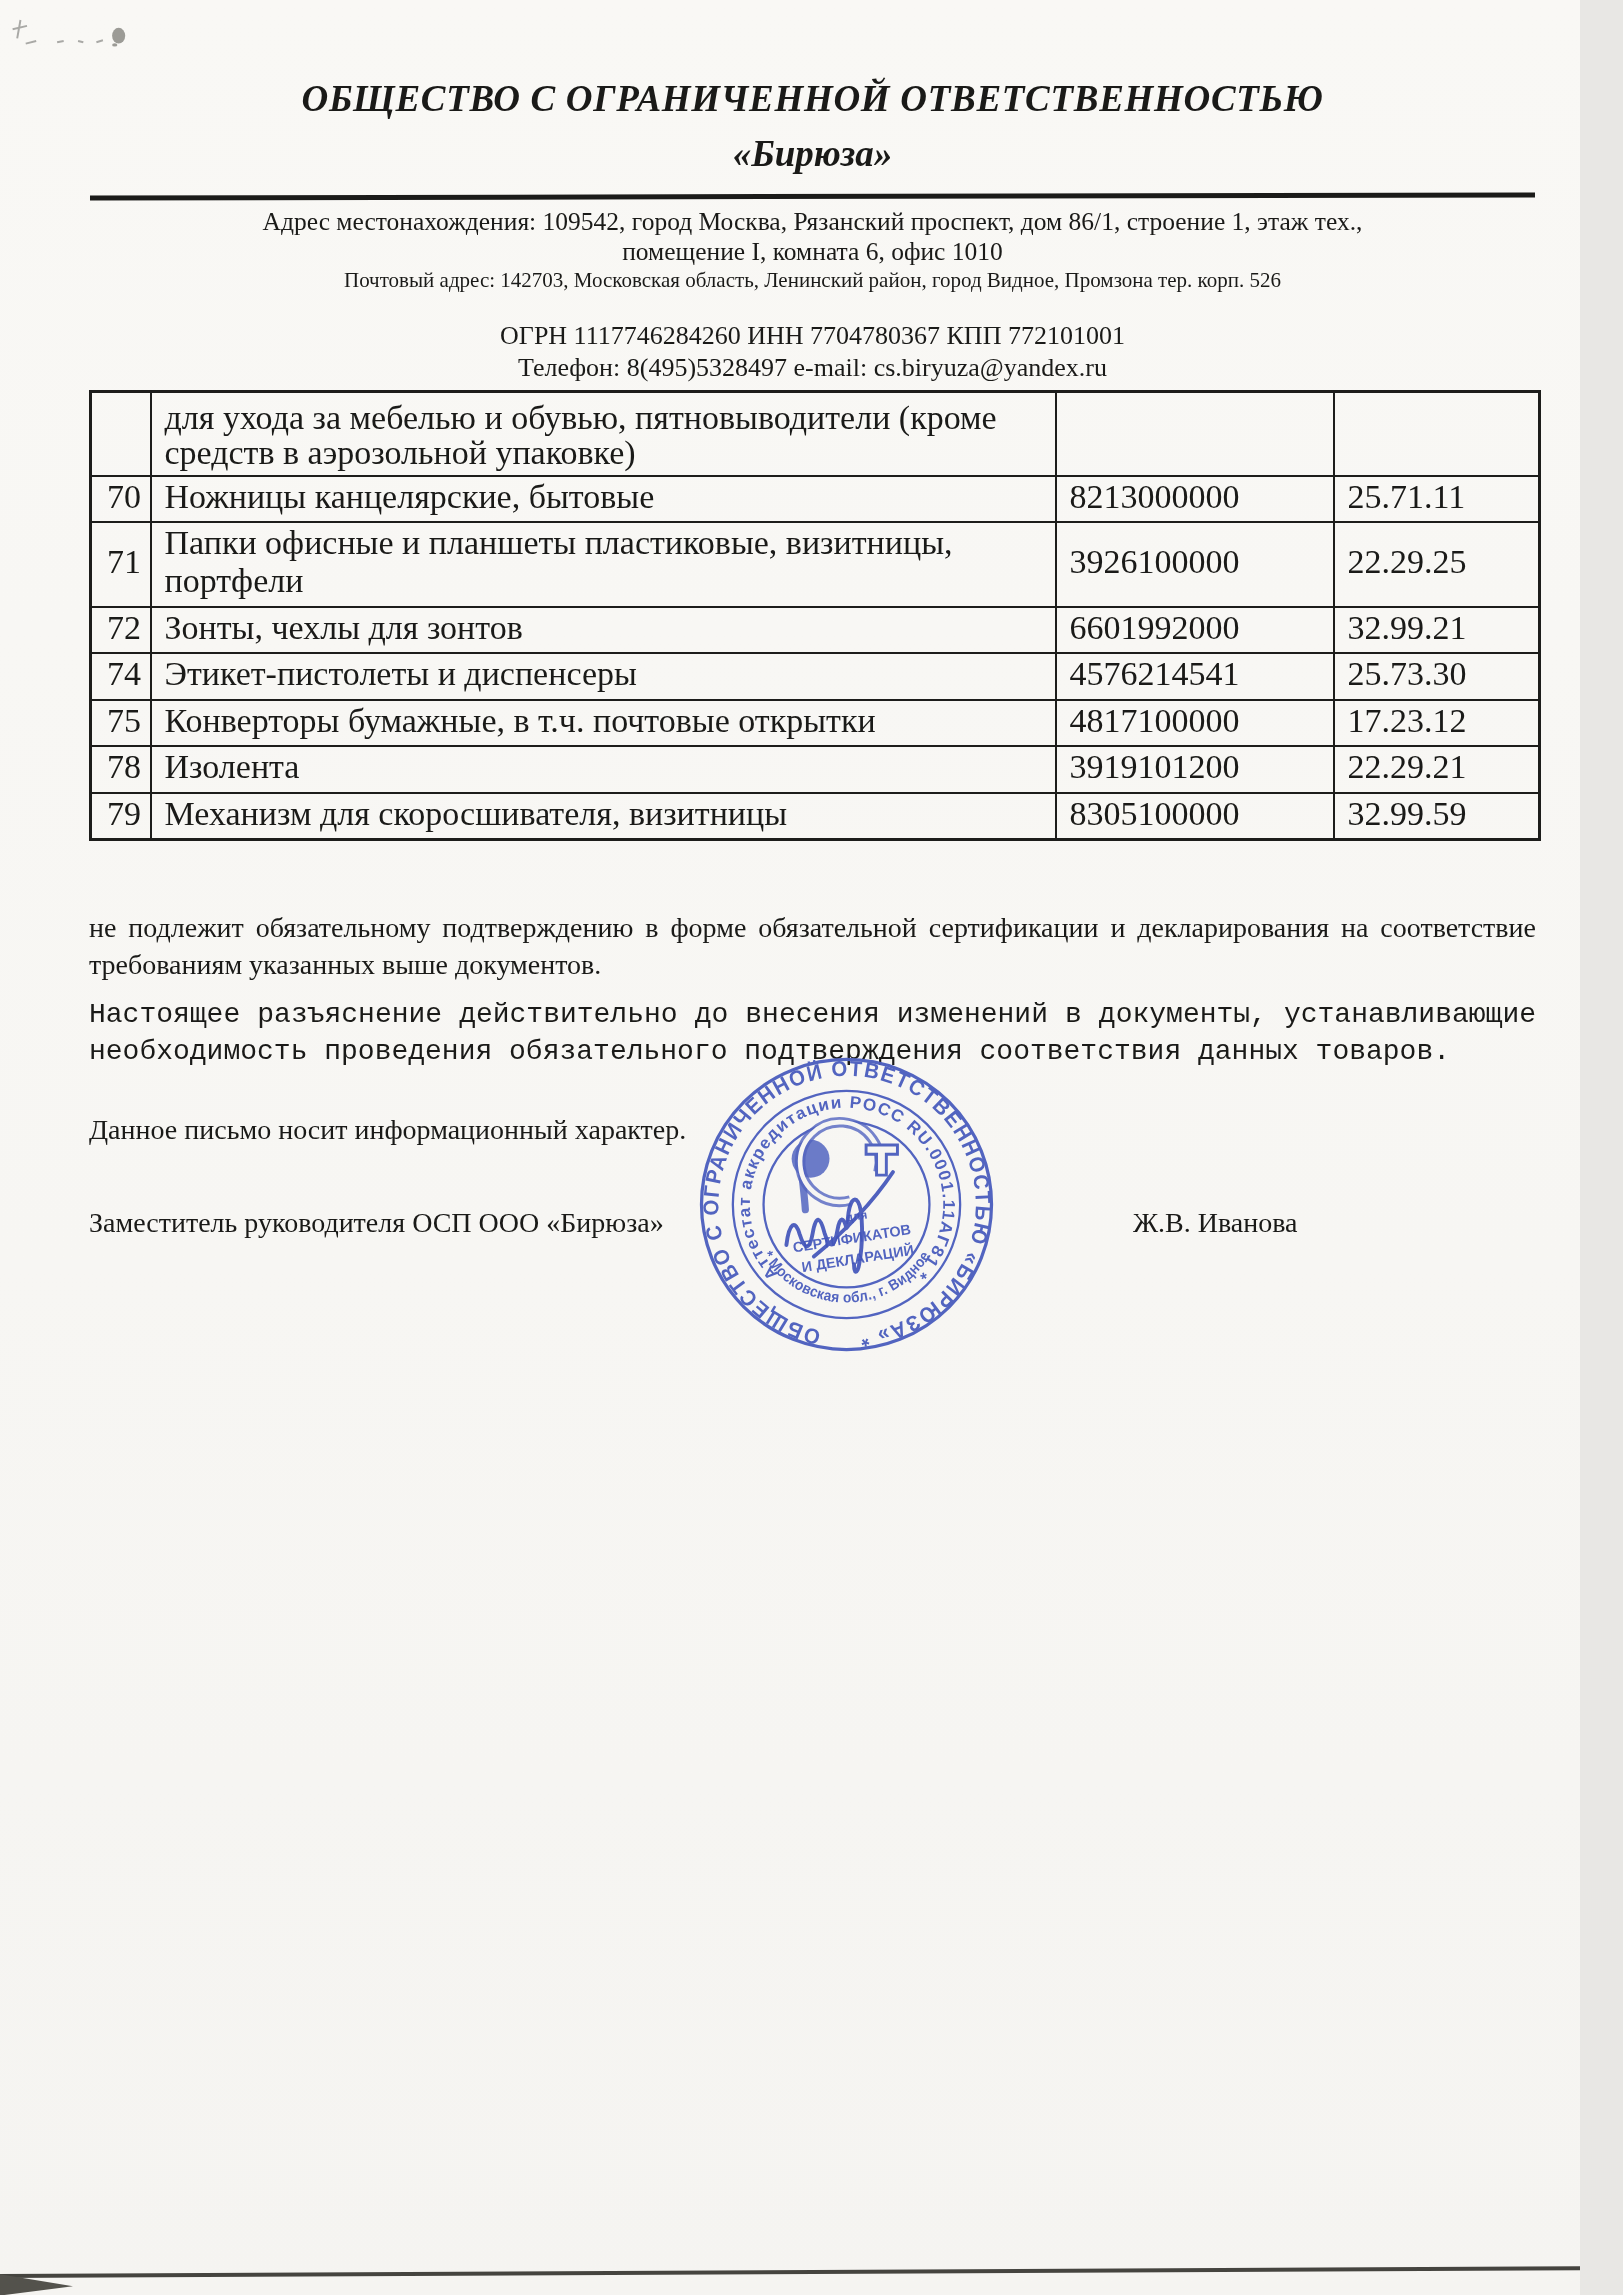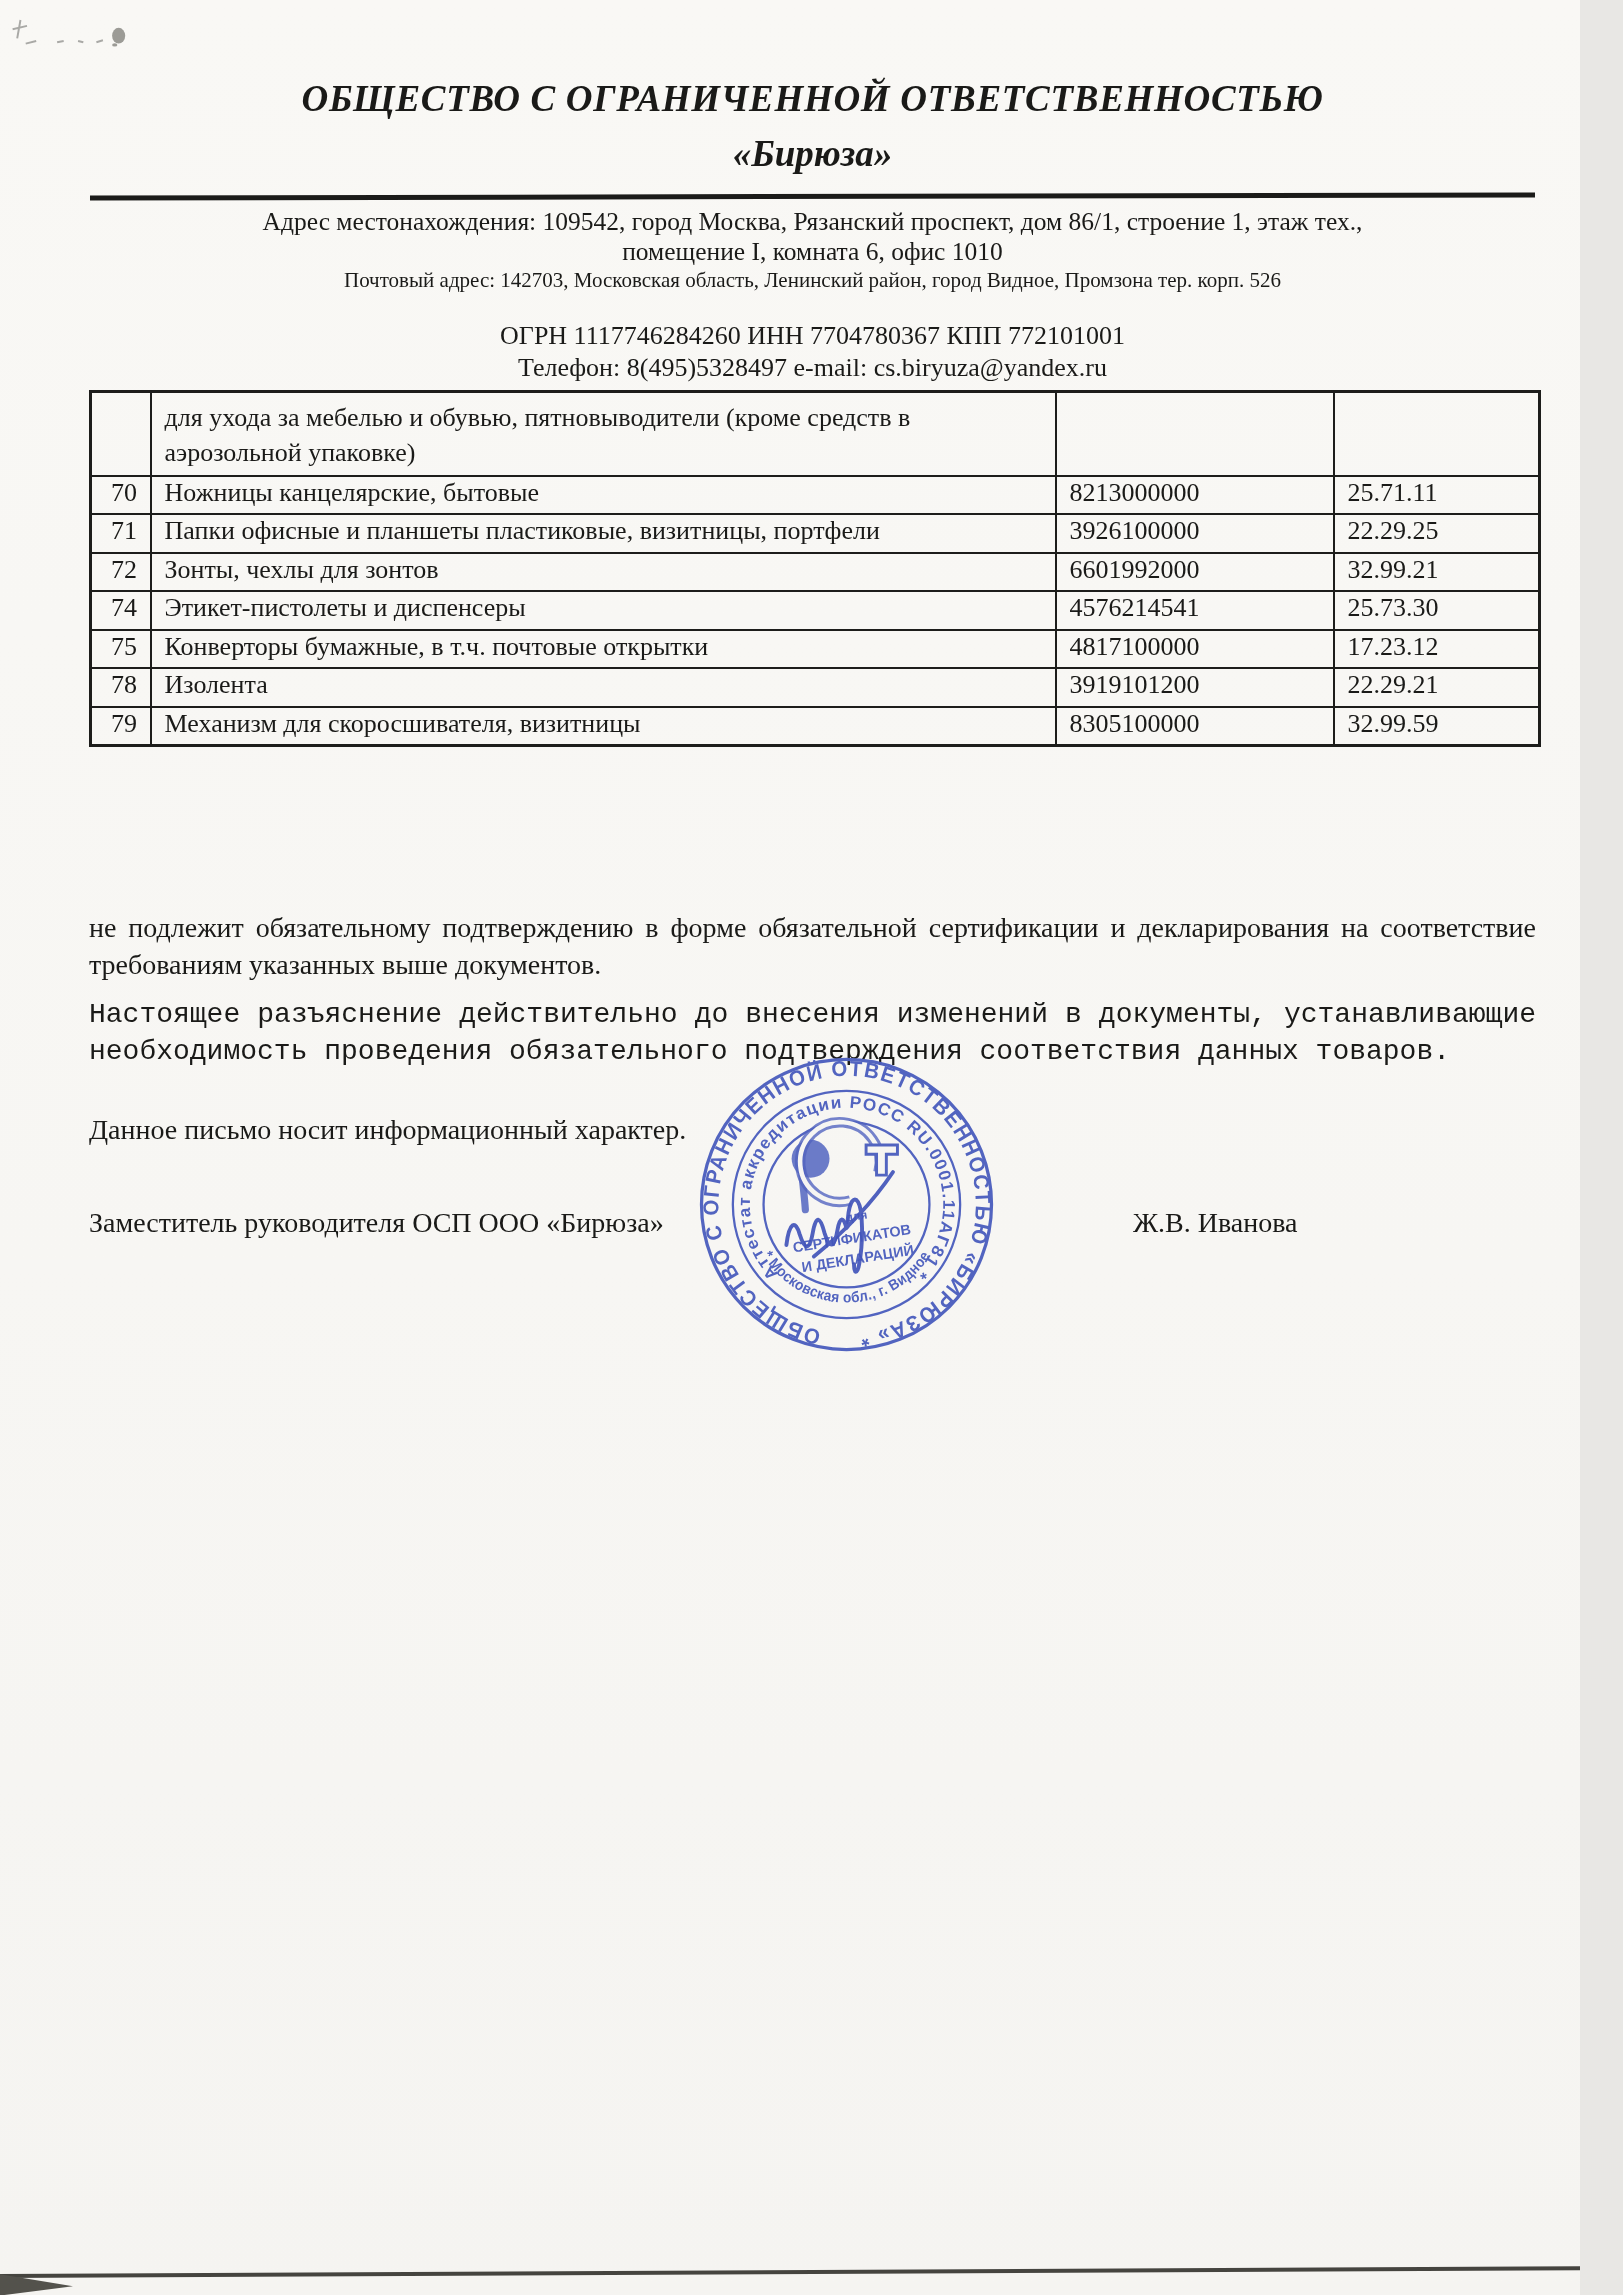--- a/index.html
+++ b/index.html
@@ -13,21 +13,21 @@
   .org-type { top:77px; font-size:37px; font-weight:bold; font-style:italic; letter-spacing:0.7px; }
   .org-name { top:132px; font-size:37px; font-weight:bold; font-style:italic; }
   .rule { position:absolute; left:90px; top:194px; width:1445px; height:5.2px; background:#1b1b19; transform:rotate(-0.12deg); }
   .addr1 { top:207px; font-size:25.5px; }
   .addr2 { top:237px; font-size:25.5px; }
   .postal { top:268px; font-size:21px; }
   .ogrn  { top:321px; font-size:26px; }
   .phone { top:353px; font-size:26px; }
   
   table.goods { position:absolute; left:89px; top:390px; border-collapse:collapse; table-layout:fixed; width:1448px; }
-  table.goods td { border:2px solid #1d1d1b; font-size:26px; vertical-align:middle; padding:1.3px 6.5px 5.2px 13px; overflow:hidden; }
+  table.goods td { border:2px solid #1d1d1b; font-size:34px; vertical-align:middle; padding:1.3px 6.5px 5.2px 13px; overflow:hidden; }
   table.goods { border:3.3px solid #1d1d1b; }
   tr.cont-row { height:73px; }
   tr.cont-row td { vertical-align:top; line-height:35px; padding-top:6.5px; }
   tr.data-row { height:34px; }
   td.c-num  { text-align:center; padding:1.3px 1.3px 3.9px 1.3px; }
   td.c-desc { padding-left:13px; }
   td.c-code { padding-left:22px; }
   td.c-okpd { padding-left:17px; }
   
   .para { position:absolute; left:89px; width:1447px; margin:0; font-size:28px; line-height:37px; }

